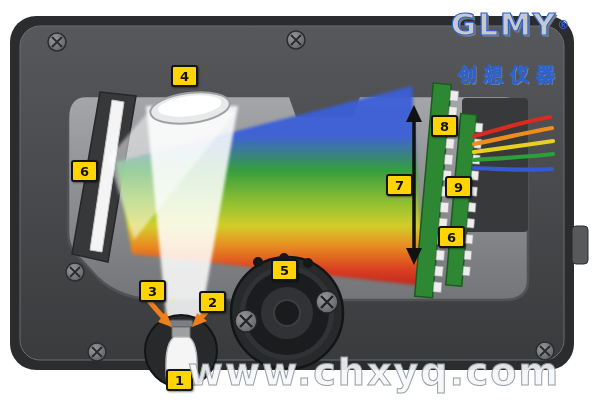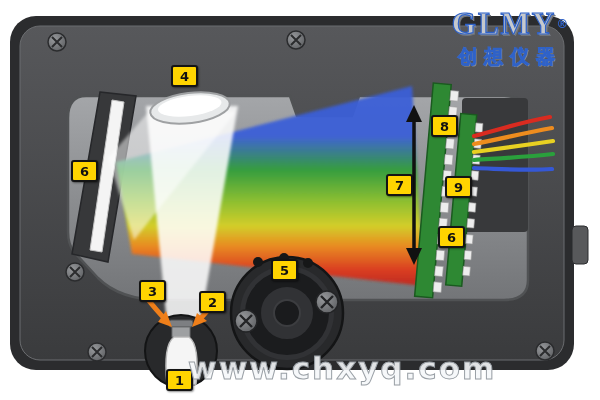--- a/index.html
+++ b/index.html
@@ -7,28 +7,28 @@
          font-family:"DejaVu Sans",sans-serif;}
   .stage svg{position:absolute;left:0;top:0;}
   .callout{position:absolute;min-width:15px;height:18px;padding:0 4px;
            background:#ffd400;border:2px solid #141414;border-radius:3px;
            display:flex;align-items:center;justify-content:center;
            font-weight:bold;font-size:13px;color:#111;line-height:1;
            box-shadow:1px 1px 2px rgba(0,0,0,.45);z-index:5;}
   .logo{position:absolute;top:6px;right:10px;width:160px;text-align:center;z-index:6;}
   .logo .brand{font-size:31px;font-weight:800;letter-spacing:2px;color:#c6c9cd;
                -webkit-text-stroke:1.2px #2f62c8;
-               text-shadow:1px 1px 0 #8a8e93,2px 2px 0 #70747a;font-family:Liberation Serif, serif;}
+               text-shadow:1px 1px 0 #8a8e93,2px 2px 0 #70747a;}
   .logo .reg{font-size:12px;color:#2f62c8;vertical-align:super;font-weight:bold;
              -webkit-text-stroke:0;}
-  .logo .sub{margin-top:2px;font-size:19px;font-weight:bold;letter-spacing:7px;
+  .logo .sub{margin-top:20px;font-size:19px;font-weight:bold;letter-spacing:7px;
              color:#c6c9cd;-webkit-text-stroke:1px #2f62c8;
              text-shadow:1px 1px 0 #8a8e93;}
   .watermark{position:absolute;left:188px;top:350px;z-index:6;
-             font-size:31px;font-weight:bold;letter-spacing:2px;
+             font-size:38px;font-weight:bold;letter-spacing:2px;
              color:rgba(245,247,250,0.9);-webkit-text-stroke:1px #9aa0a6;}
 </style>
 </head>
 <body>
 
 <div class="stage">
 
   <svg width="600" height="400" viewBox="0 0 600 400">
     <defs>
       <linearGradient id="bodyGrad" x1="0" y1="0" x2="0" y2="1">

